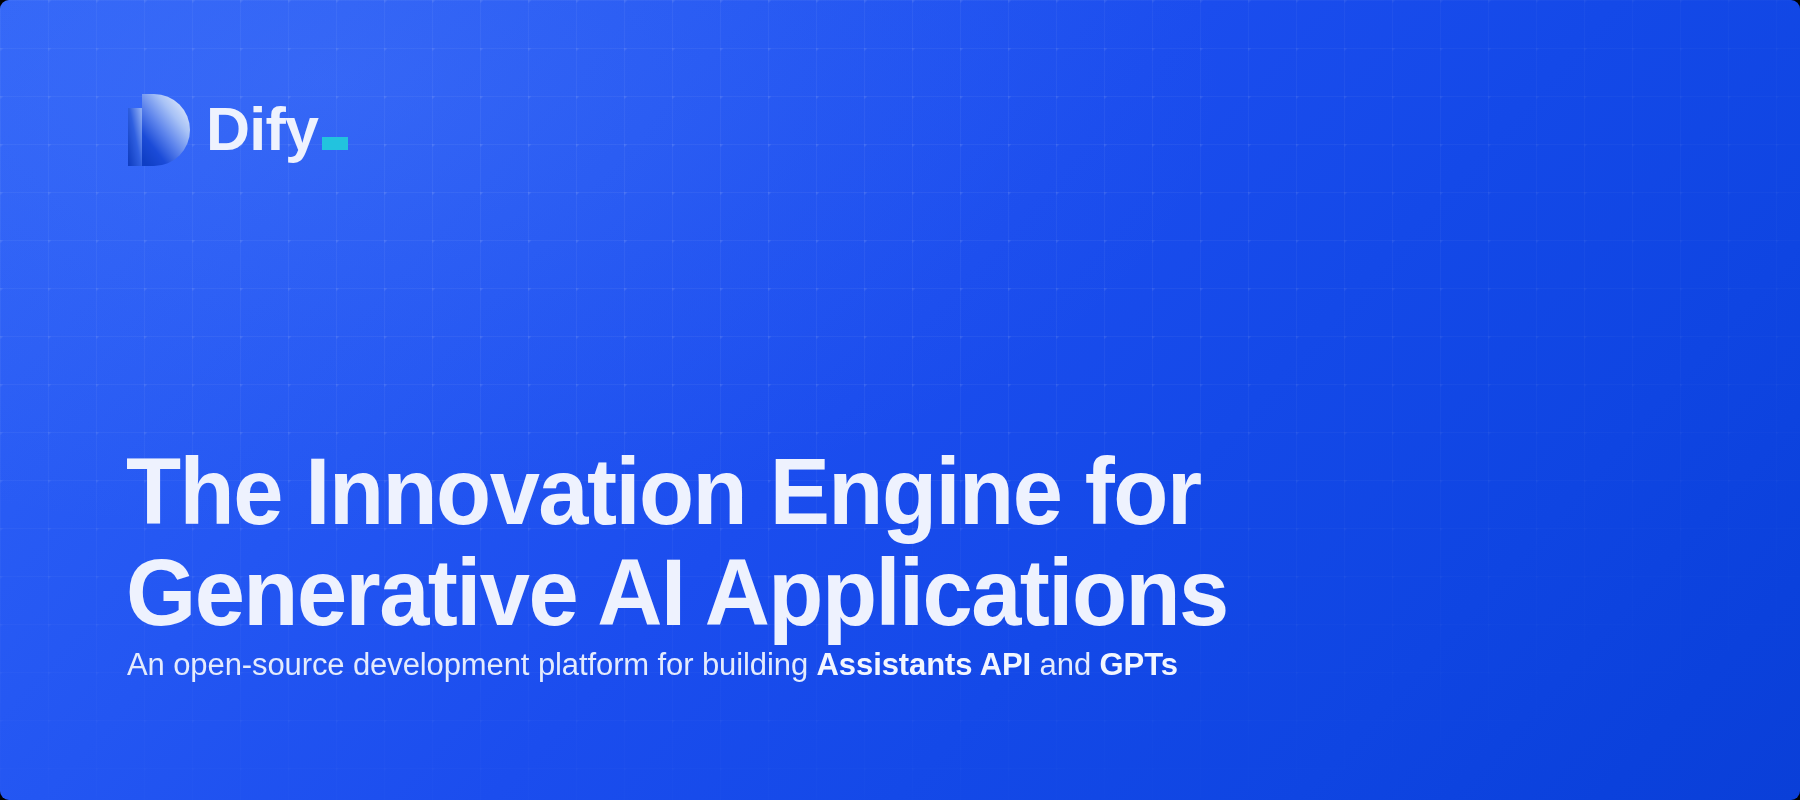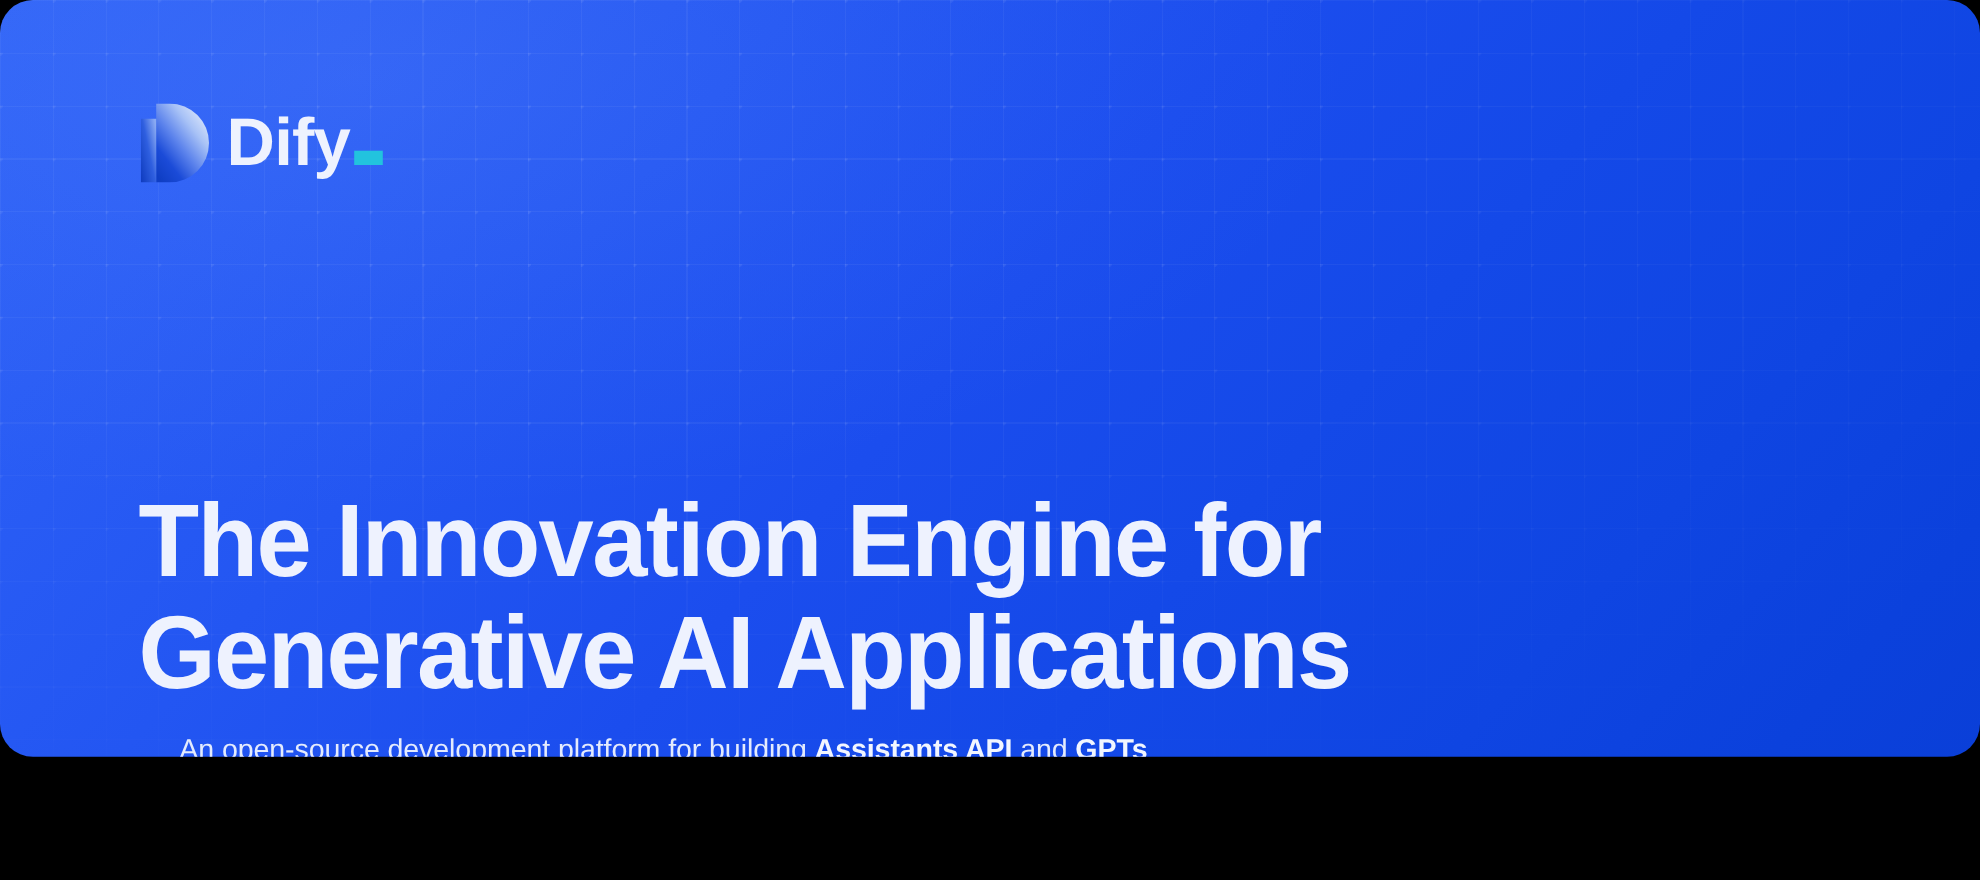--- a/index.html
+++ b/index.html
@@ -12,22 +12,22 @@
     overflow: hidden;
   }
   body {
     font-family: "Liberation Sans", sans-serif;
     -webkit-font-smoothing: antialiased;
   }
 
   #hero-banner {
     position: relative;
     width: 1800px;
-    height: 688px;
-    border-radius: 30px;
+    height: 800px;
+    border-radius: 9px;
     overflow: hidden;
     box-sizing: border-box;
     background:
       linear-gradient(132deg,
         #2f63f7 0%,
         #2a5df5 14%,
         #2356f2 30%,
         #1b4dee 48%,
         #1449e8 64%,
         #0f45e2 80%,
@@ -150,27 +150,26 @@
     letter-spacing: -1.6px;
     transform: scaleX(0.96);
     transform-origin: left top;
   }
   .headline .line { display: block; white-space: nowrap; }
 
   
   .subtitle {
     position: absolute;
     left: 127px;
-    top: 640px;
+    top: 616px;
     color: #e4ebfd;
-    font-size: 26px;
+    font-size: 31px;
     font-weight: 300;
     letter-spacing: -0.1px;
     white-space: nowrap;
-    margin-left: 36px;
   }
   .subtitle b { font-weight: bold; color: #f2f6ff; }
 </style>
 </head>
 <body>
 
 <div id="hero-banner">
 
   <div class="grid-layer"></div>
   <div class="grid-dots"></div>

